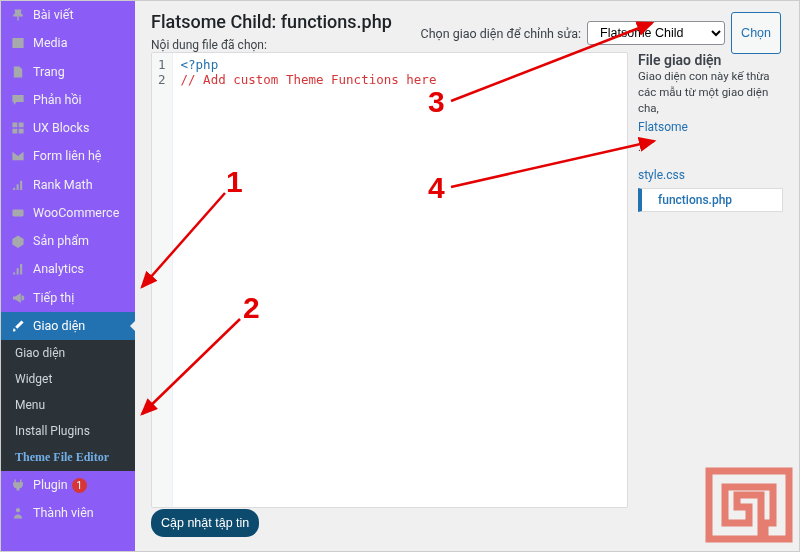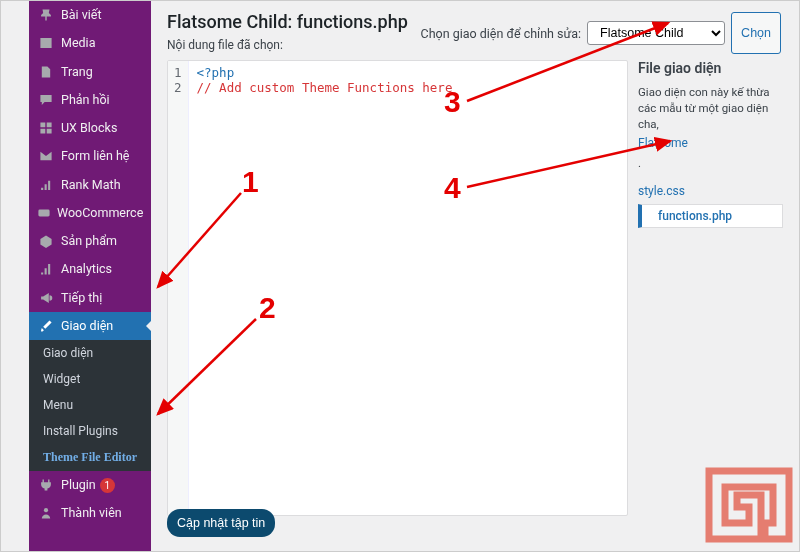--- a/index.html
+++ b/index.html
@@ -1,40 +1,40 @@
 <!DOCTYPE html>
 <html><head>
 <meta charset="utf-8">
 <style>
   * { box-sizing: border-box; margin: 0; padding: 0; }
   body { font-family: -apple-system, BlinkMacSystemFont, "Segoe UI", Roboto, sans-serif; font-size: 13px; color: #3c434a; background: #f0f0f1; width: 800px; height: 552px; overflow: hidden; border:1px solid #ccc;}
   .wrap { display: flex; height: 100%; }
-  .sidebar { width: 122px; background: #701a75; color: #f0f0f1; overflow-y: auto; margin-left: 28px; }
+  .sidebar { width: 134px; background: #8b5cf6; color: #f0f0f1; overflow-y: auto; }
   .menu-item { display: flex; align-items: center; padding: 6px 8px; cursor: pointer; font-size: 12.5px; color: #f0f0f1; text-decoration: none; line-height:1.3;}
   .menu-item .icon { width: 18px; margin-right: 6px; display:flex; align-items:center; justify-content:center;}
   .menu-item.active { background: #2271b1; color: #fff; position:relative;}
   .menu-item.active::after{content:"";position:absolute;right:-1px;top:50%;transform:translateY(-50%);border:6px solid transparent;border-right-color:#f0f0f1;}
   .submenu { background: #2c3338; }
   .submenu .sub-item { padding: 6px 8px 6px 14px; cursor: pointer; font-size: 12px; color: #d0d5dd; }
   .submenu .sub-item.current { color: #72aee6; font-weight: 600; font-family: Liberation Serif, serif; }
   .badge { background: #d63638; color:#fff; border-radius: 50%; width:15px;height:15px; font-size:10px; display:inline-flex; align-items:center;justify-content:center; margin-left:4px;}
   .content { flex: 1; padding: 10px 16px 14px 16px; position: relative; overflow:hidden;}
   h1.title { font-size: 18px; font-weight: 500; margin-bottom: 6px; color:#1d2327;}
   .selector-row { position:absolute; top:11px; right:18px; display:flex; align-items:center; gap:6px; font-size:12.5px;}
   .selector-row select { border:1px solid #8c8f94; border-radius:3px; padding:3px 24px 3px 8px; font-size:12.5px; background:#fff;}
   .btn { border:1px solid #2271b1; color:#2271b1; background:#f6f7f7; padding:13px 9px; border-radius:3px; cursor:pointer; font-size:12.5px;}
-  .sub-title { font-size: 12px; color:#3c434a; margin-bottom:8px;}
+  .sub-title { font-size: 12px; color:#3c434a; margin-bottom:0;}
   .main-row { display:flex; gap:10px; height: calc(100% - 70px);}
   .editor { flex:1; background:#fff; border:1px solid #dcdcde; font-family: Consolas, Monaco, monospace; font-size:12.5px; display:flex; overflow:hidden; border-radius:2px;}
   .gutter { background:#f6f7f7; color:#646970; padding:4px 6px; text-align:right; border-right:1px solid #eef; user-select:none;}
   .code { padding:4px 8px; white-space:pre; color:#1d2327; flex:1; position:relative;}
   .code .tag { color:#2271b1; }
   .code .cm { color:#d63638; }
   .file-panel { width:145px; }
-  .file-panel h2 { font-size:14px; font-weight:600; margin-bottom:8px;}
+  .file-panel h2 { font-size:14px; font-weight:600; }
   .file-panel p { font-size:11.5px; color:#3c434a; line-height:1.4; margin-bottom:10px;}
   .file-panel a { color:#2271b1; text-decoration:none; font-size:12px; display:block; padding:3px 0;}
   .file-panel .file-link.sel { border:1px solid #dcdcde; border-left:4px solid #2271b1; padding:4px 16px; background:#fff; font-weight:500; margin-top:3px;}
   .update-btn { position:absolute; bottom:14px; left:16px; background:#0c4a6e; color:#fff; border:none; padding:7px 10px; border-radius:13px; cursor:pointer; font-size:12.5px;}
   
   .anno-num { position:absolute; color:#e40000; font-weight:800; font-size:30px; font-family: Arial, sans-serif; z-index:50;}
   svg.arrow { position:absolute; z-index:40; pointer-events:none;}
   
   .watermark{position:absolute; right:2px; bottom:2px; opacity:.85;}
   .icon svg { width:14px; height:14px; fill:#a7aaad; }

